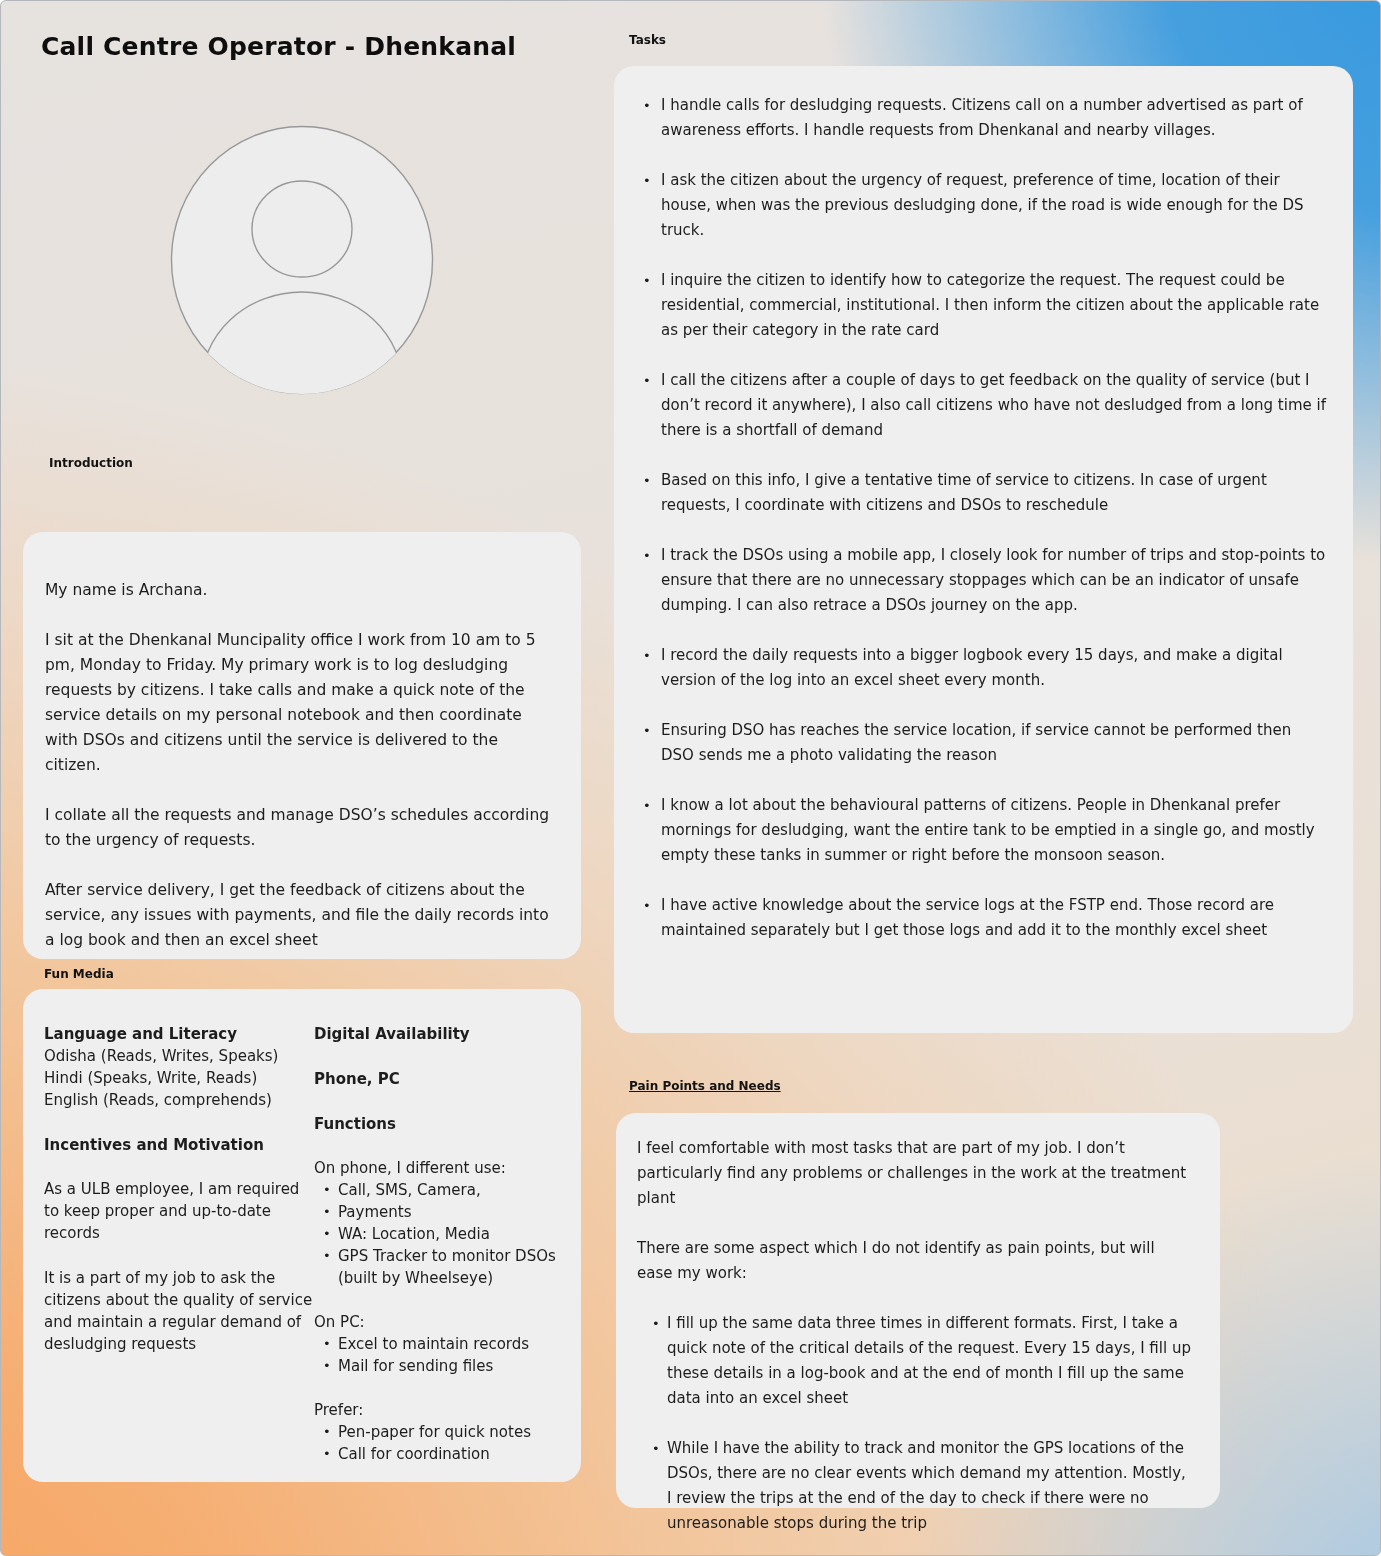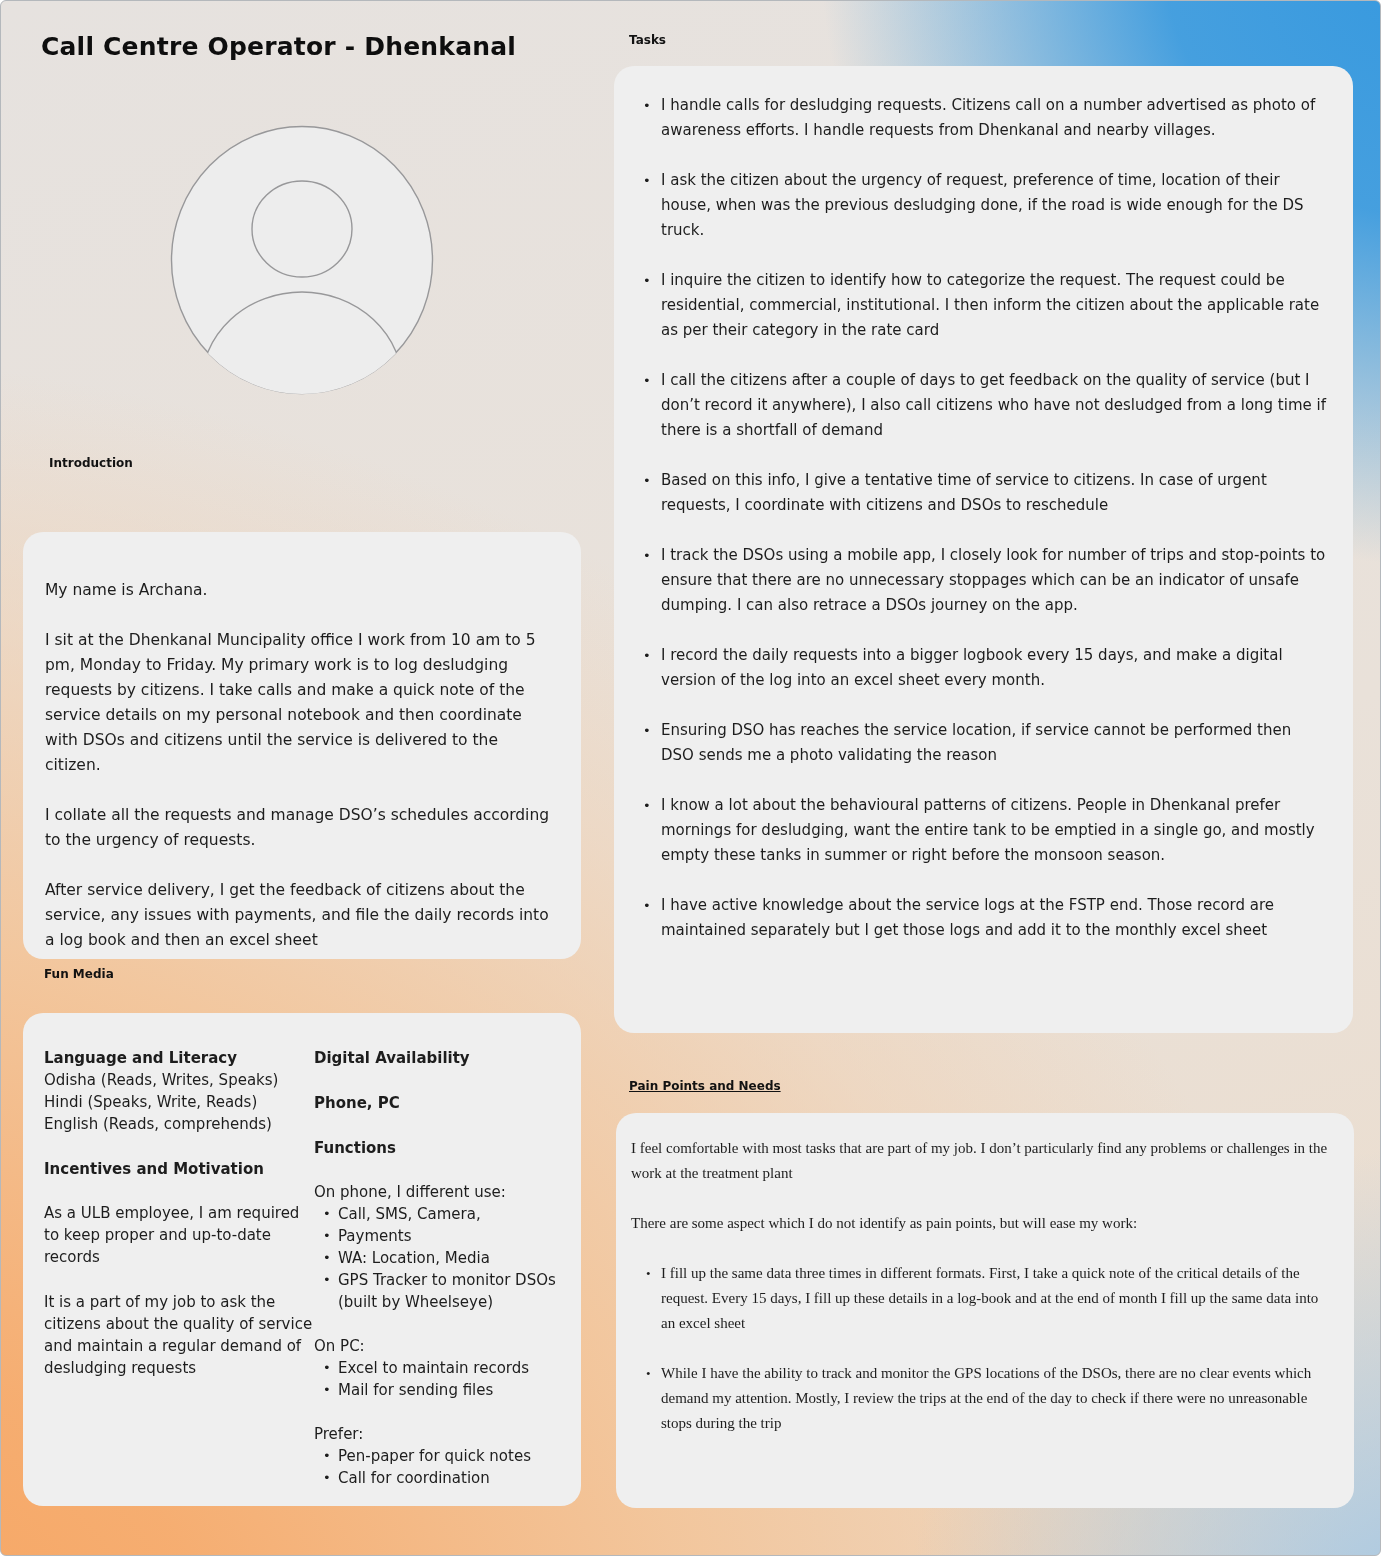--- a/index.html
+++ b/index.html
@@ -48,21 +48,21 @@
   }
 
   .intro-card {
     left: 22px; top: 503px; width: 558px; height: 427px;
     padding: 46px 26px 0 22px;
     font-size: 15.5px; line-height: 25px; margin-top: 28px;
   }
   .intro-card p { margin: 0 0 25px 0; }
 
   .funfacts-card {
-    left: 22px; top: 1012px; width: 558px; height: 493px;
+    left: 22px; top: 988px; width: 558px; height: 493px;
     padding: 34px 12px 0 21px;
     font-size: 15px; line-height: 22px;
     display: flex;
   }
   .ff-col-left  { width: 270px; flex: 0 0 270px; }
   .ff-col-right { width: 253px; flex: 0 0 253px; }
   .ff-subhead { font-weight: 700; }
   .mt23 { margin-top: 23px; }
   .mt22 { margin-top: 22px; }
   .ff-list { list-style: none; margin: 0; padding: 0; }
@@ -72,23 +72,23 @@
   .tasks-card {
     left: 613px; top: 65px; width: 739px; height: 967px;
     padding: 27px 26px 0 18px;
     font-size: 15px; line-height: 25px;
   }
   .bullets { list-style: none; margin: 0; padding: 0; }
   .bullets li { position: relative; padding-left: 29px; margin-bottom: 25px; }
   .bullets li::before { content: "\2022"; position: absolute; left: 11px; top: 0; font-size: 13px; }
 
   .pain-card {
-    left: 615px; top: 1112px; width: 738px; height: 395px;
-    padding: 23px 26px 0 15px;
-    font-size: 15px; line-height: 25px; font-family: Liberation Serif, serif;
+    left: 615px; top: 1112px; width: 604px; height: 395px;
+    padding: 23px 26px 0 21px;
+    font-size: 15px; line-height: 25px;
   }
   .pain-card p { margin: 0 0 25px 0; }
   .pain-card .bullets li { padding-left: 30px; }
   .pain-card .bullets li::before { left: 15px; }
 </style>
 </head>
 <body>
 
 <div class="page">
 
@@ -149,21 +149,21 @@
         <li>Pen-paper for quick notes</li>
         <li>Call for coordination</li>
       </ul>
     </div>
   </div>
 
   <div class="section-label tasks-label">Tasks</div>
 
   <div class="card tasks-card">
     <ul class="bullets">
-      <li>I handle calls for desludging requests. Citizens call on a number advertised as photo of awareness efforts. I handle requests from Dhenkanal and nearby villages.</li>
+      <li>I handle calls for desludging requests. Citizens call on a number advertised as part of awareness efforts. I handle requests from Dhenkanal and nearby villages.</li>
       <li>I ask the citizen about the urgency of request, preference of time, location of their house, when was the previous desludging done, if the road is wide enough for the DS truck.</li>
       <li>I inquire the citizen to identify how to categorize the request. The request could be residential, commercial, institutional. I then inform the citizen about the applicable rate as per their category in the rate card</li>
       <li>I call the citizens after a couple of days to get feedback on the quality of service (but I don’t record it anywhere), I also call citizens who have not desludged from a long time if there is a shortfall of demand</li>
       <li>Based on this info, I give a tentative time of service to citizens. In case of urgent requests, I coordinate with citizens and DSOs to reschedule</li>
       <li>I track the DSOs using a mobile app, I closely look for number of trips and stop-points to ensure that there are no unnecessary stoppages which can be an indicator of unsafe dumping. I can also retrace a DSOs journey on the app.</li>
       <li>I record the daily requests into a bigger logbook every 15 days, and make a digital version of the log into an excel sheet every month.</li>
       <li>Ensuring DSO has reaches the service location, if service cannot be performed then DSO sends me a photo validating the reason</li>
       <li>I know a lot about the behavioural patterns of citizens. People in Dhenkanal prefer mornings for desludging, want the entire tank to be emptied in a single go, and mostly empty these tanks in summer or right before the monsoon season.</li>
       <li>I have active knowledge about the service logs at the FSTP end. Those record are maintained separately but I get those logs and add it to the monthly excel sheet</li>
     </ul>

